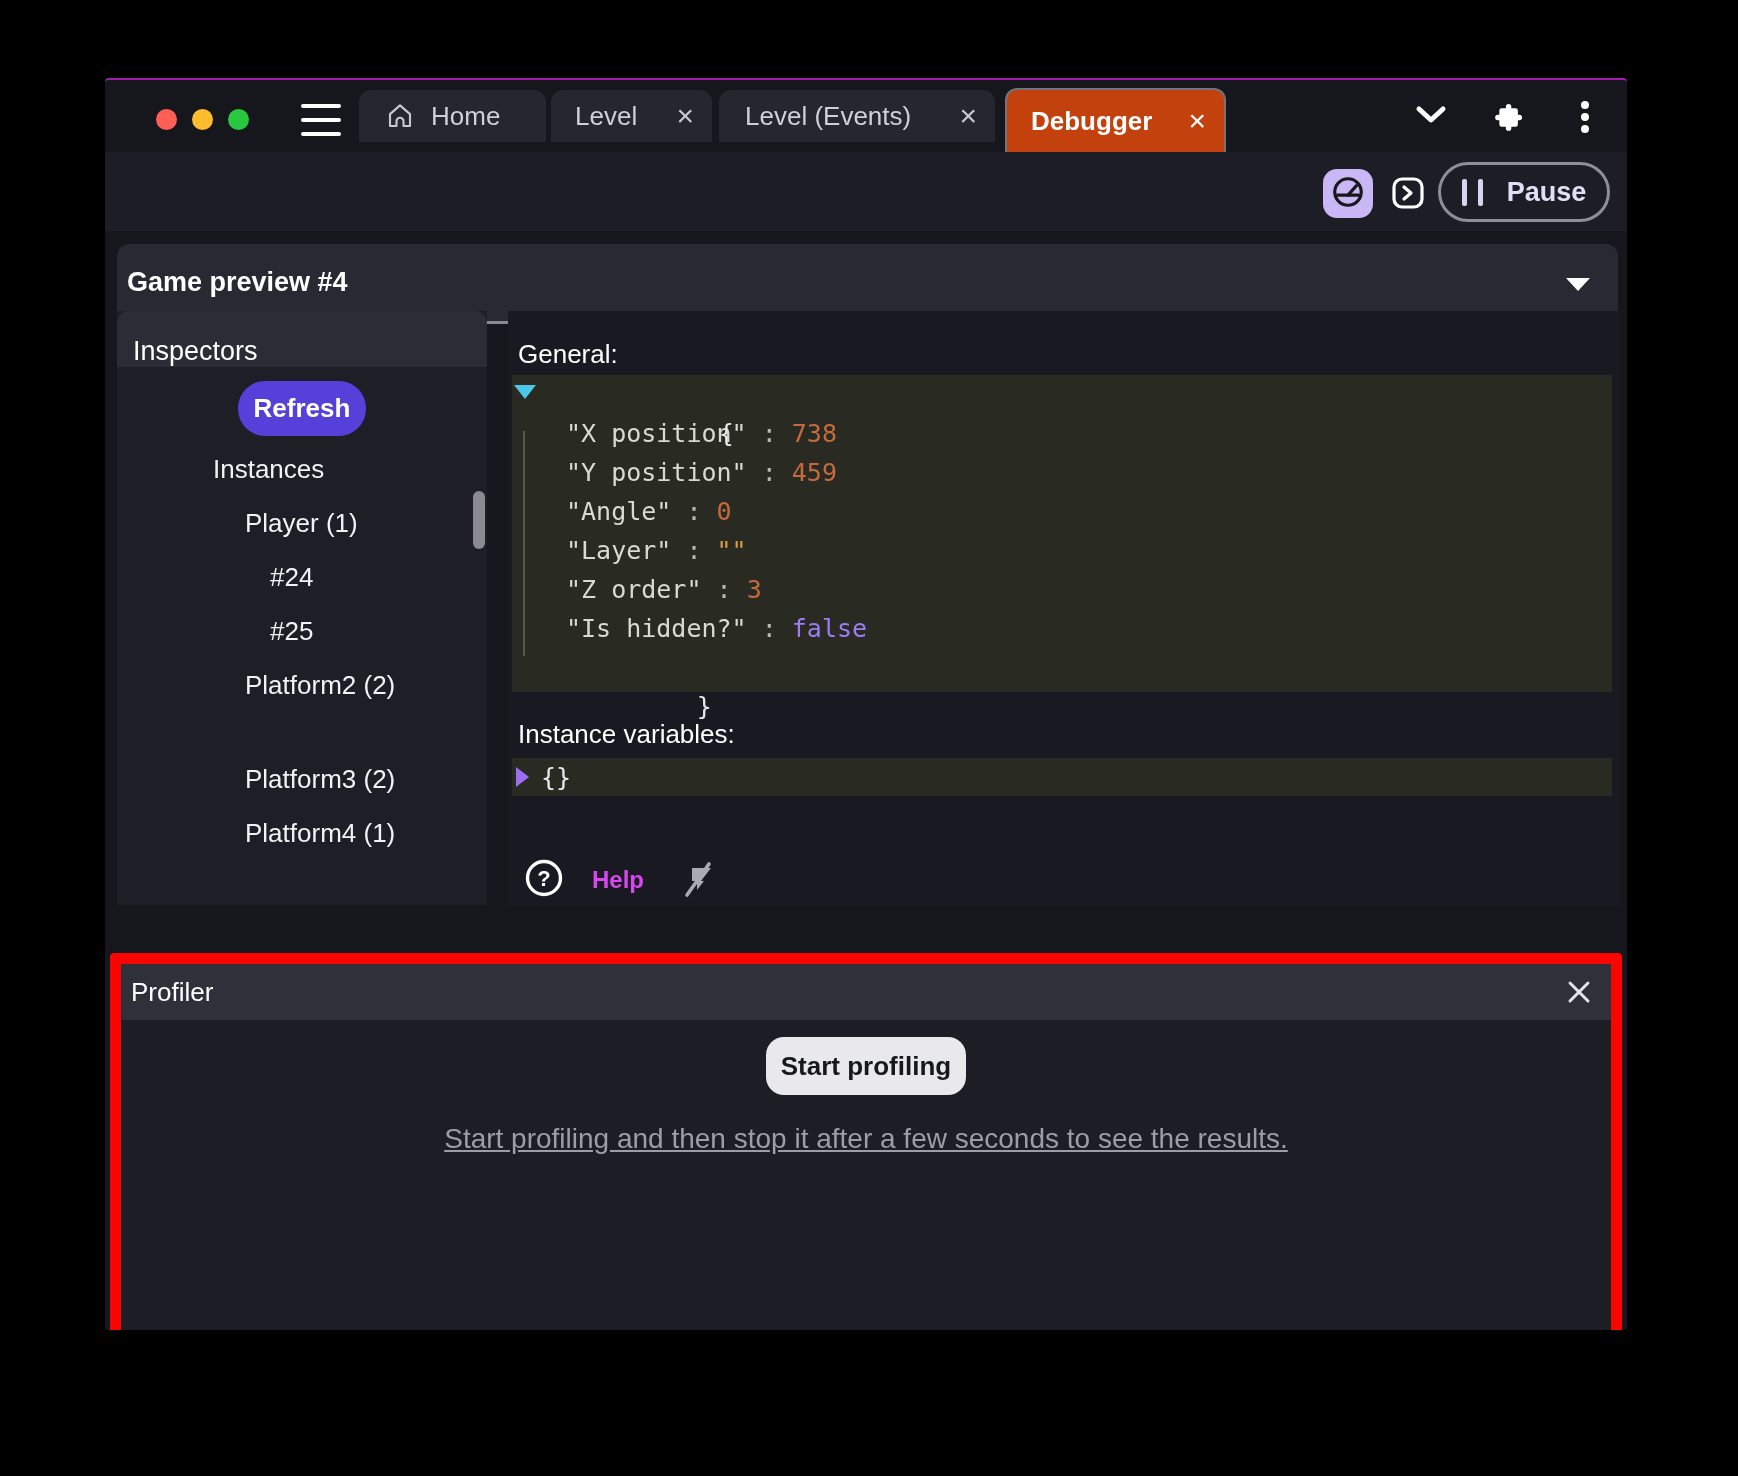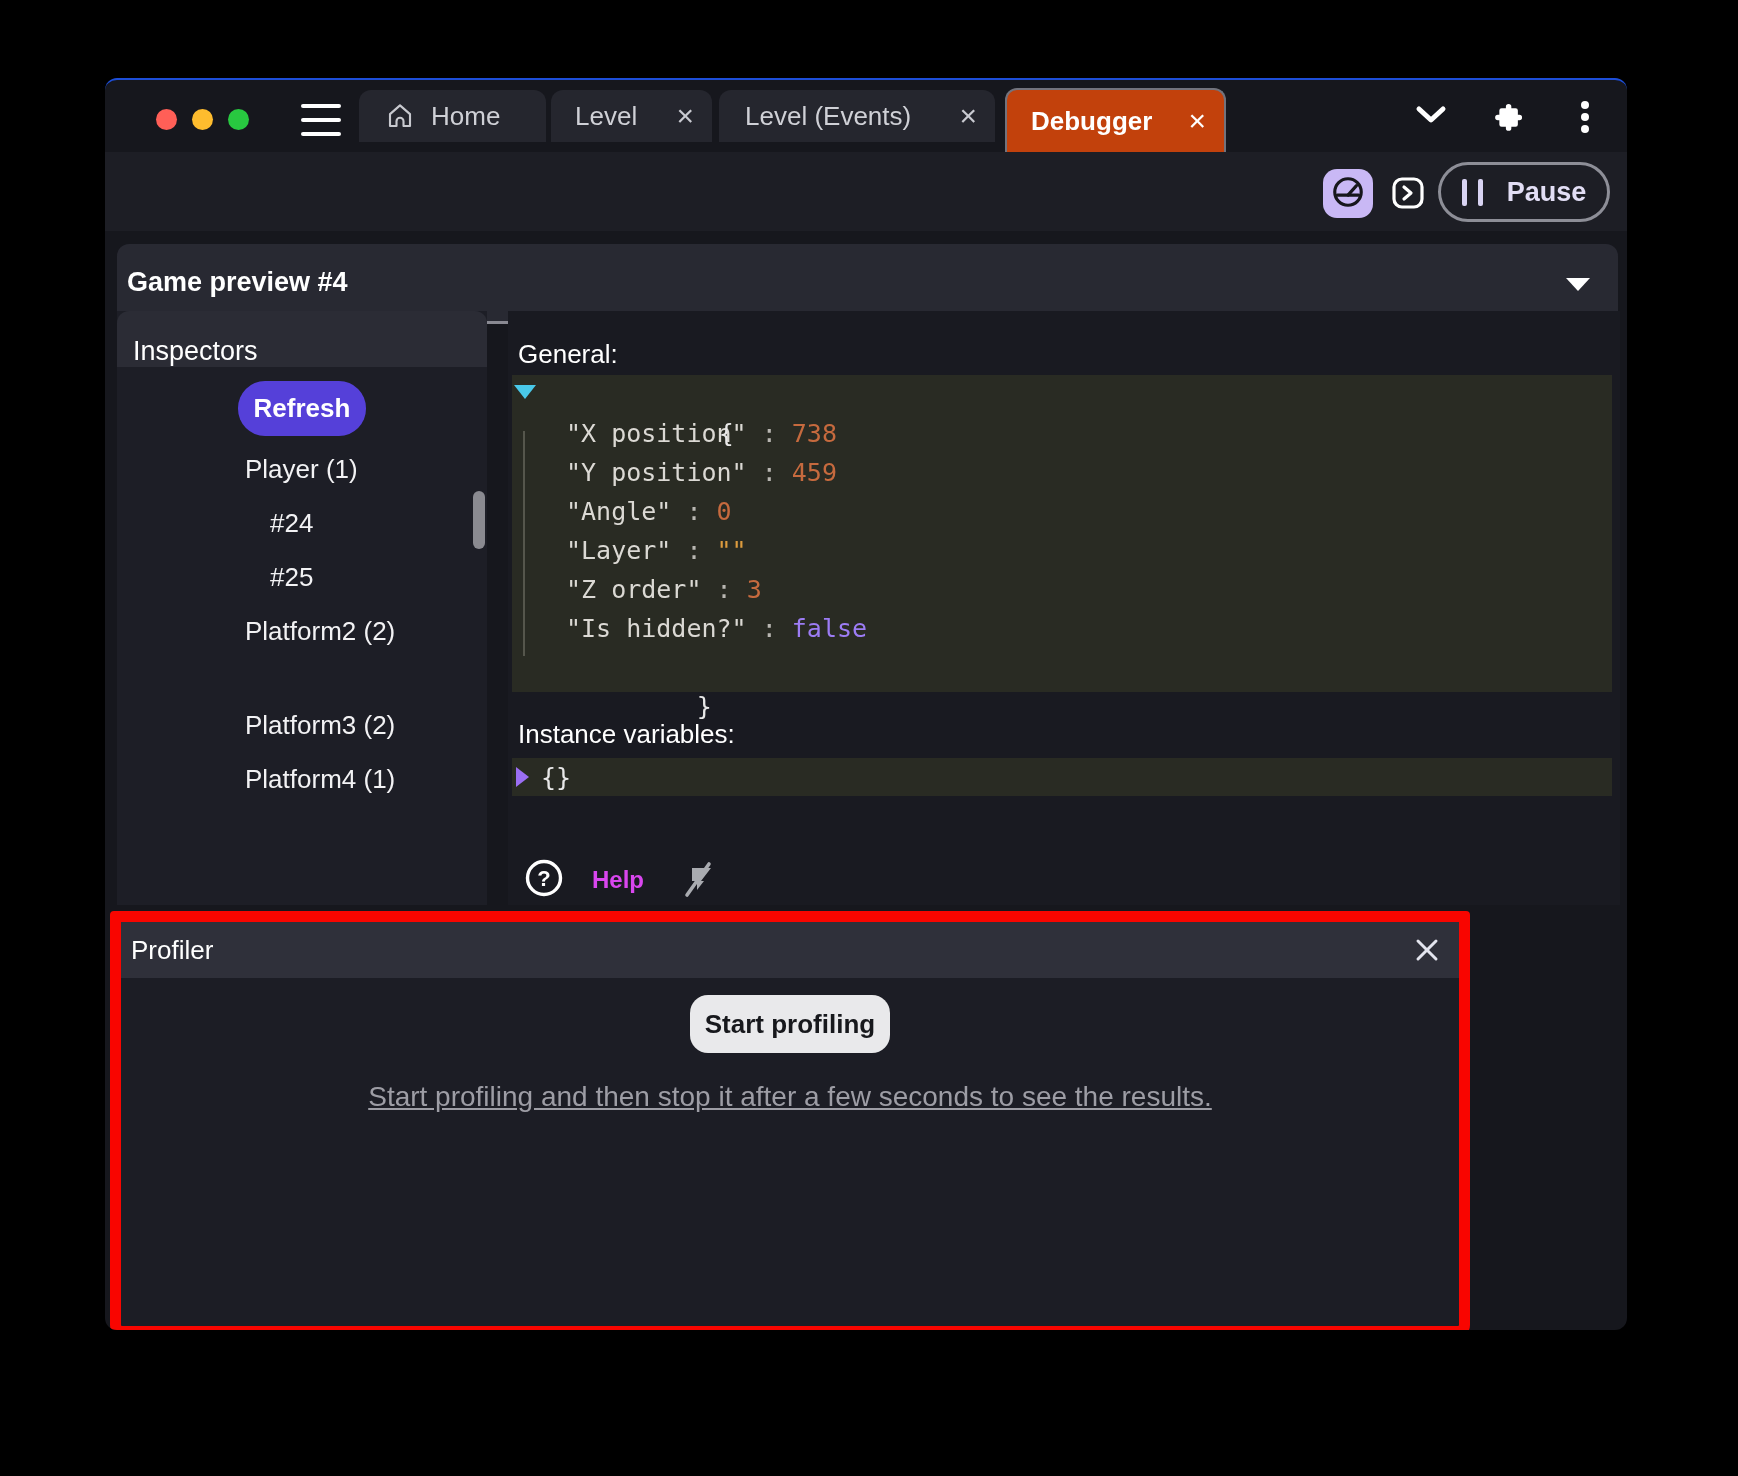--- a/index.html
+++ b/index.html
@@ -1,19 +1,19 @@
 <!DOCTYPE html>
 <html><head>
 <meta charset="utf-8">
 <style>
   html,body{margin:0;padding:0;background:#000;}
   .stage{position:relative;width:1738px;height:1476px;background:#000;overflow:hidden;
          font-family:"Liberation Sans",sans-serif;-webkit-font-smoothing:antialiased;}
   .window{position:absolute;left:105px;top:78px;width:1522px;height:1252px;
-          background:#16171d;border-radius:12px;border-top:2px solid #1d4ed8;box-sizing:border-box;overflow:hidden;}
+          background:#16171d;border-radius:4px;border-top:2px solid #a21caf;box-sizing:border-box;overflow:hidden;}
 
   
   .titlebar{position:absolute;left:0;top:0;width:100%;height:72px;}
   .traffic{position:absolute;top:29px;width:21px;height:21px;border-radius:50%;}
   .t-red{left:51px;background:#ff5f57;}
   .t-yellow{left:87px;background:#febc2e;}
   .t-green{left:123px;background:#28c840;}
   .hamburger{position:absolute;left:196px;top:24px;width:40px;height:32px;display:flex;flex-direction:column;justify-content:space-between;cursor:pointer;}
   .hamburger span{display:block;height:4px;border-radius:2px;background:#fff;}
   .tab{position:absolute;top:10px;height:52px;background:#25262e;border-radius:12px 12px 0 0;
@@ -87,21 +87,21 @@
             display:flex;align-items:center;cursor:pointer;}
   .caret-closed{width:0;height:0;margin-left:4px;border-top:10px solid transparent;border-bottom:10px solid transparent;
                 border-left:13px solid #9b6ef3;}
   .vars-val{font-family:"DejaVu Sans Mono",monospace;font-size:25px;color:#e8e8e8;margin-left:12px;}
   .help-row{position:absolute;left:0;top:544px;height:50px;display:flex;align-items:center;}
   .help-btn{display:flex;align-items:center;margin-left:16px;cursor:pointer;}
   .help-label{color:#d946ef;font-weight:bold;font-size:24px;margin-left:28px;}
   .slash-icon{margin-left:33px;cursor:pointer;display:inline-flex;}
 
   
-  .profiler{position:absolute;left:5px;top:831px;width:1360px;height:426px;box-sizing:border-box;
+  .profiler{position:absolute;left:5px;top:873px;width:1512px;height:426px;box-sizing:border-box;
             border:11px solid #f90500;border-radius:4px 4px 12px 12px;background:#1c1d25;overflow:hidden;}
   .profiler-header{height:56px;background:#2f303a;display:flex;align-items:center;position:relative;}
   .profiler-title{color:#fff;font-size:26px;margin-left:10px;}
   .profiler-close{position:absolute;right:18px;top:14px;cursor:pointer;display:inline-flex;}
   .profiler-body{display:flex;flex-direction:column;align-items:center;}
   .start-btn{margin-top:17px;width:200px;height:58px;border:none;border-radius:18px;background:#e9e9eb;
              color:#17181c;font-weight:bold;font-size:26px;font-family:inherit;cursor:pointer;}
   .profiler-hint{margin-top:28px;color:#9d9da5;font-size:28px;text-decoration:underline;}
 </style>
 </head>
@@ -197,20 +197,21 @@
     </div>
 
     <div class="content">
 
       <aside class="sidebar">
         <div class="sidebar-header">
           <span>Inspectors</span>
         </div>
         <button class="refresh-btn">Refresh</button>
         <div class="inst-list">
+            <div class="inst-item ind-0">Instances</div>
             <div class="inst-item ind-1">Player (1)</div>
             <div class="inst-item ind-2">#24</div>
             <div class="inst-item ind-2">#25</div>
             <div class="inst-item ind-1">Platform2 (2)</div>
             <div class="inst-item ind-1 gap">Platform3 (2)</div>
             <div class="inst-item ind-1">Platform4 (1)</div>
           </div>
         <span class="scroll-thumb"></span>
       </aside>
 

